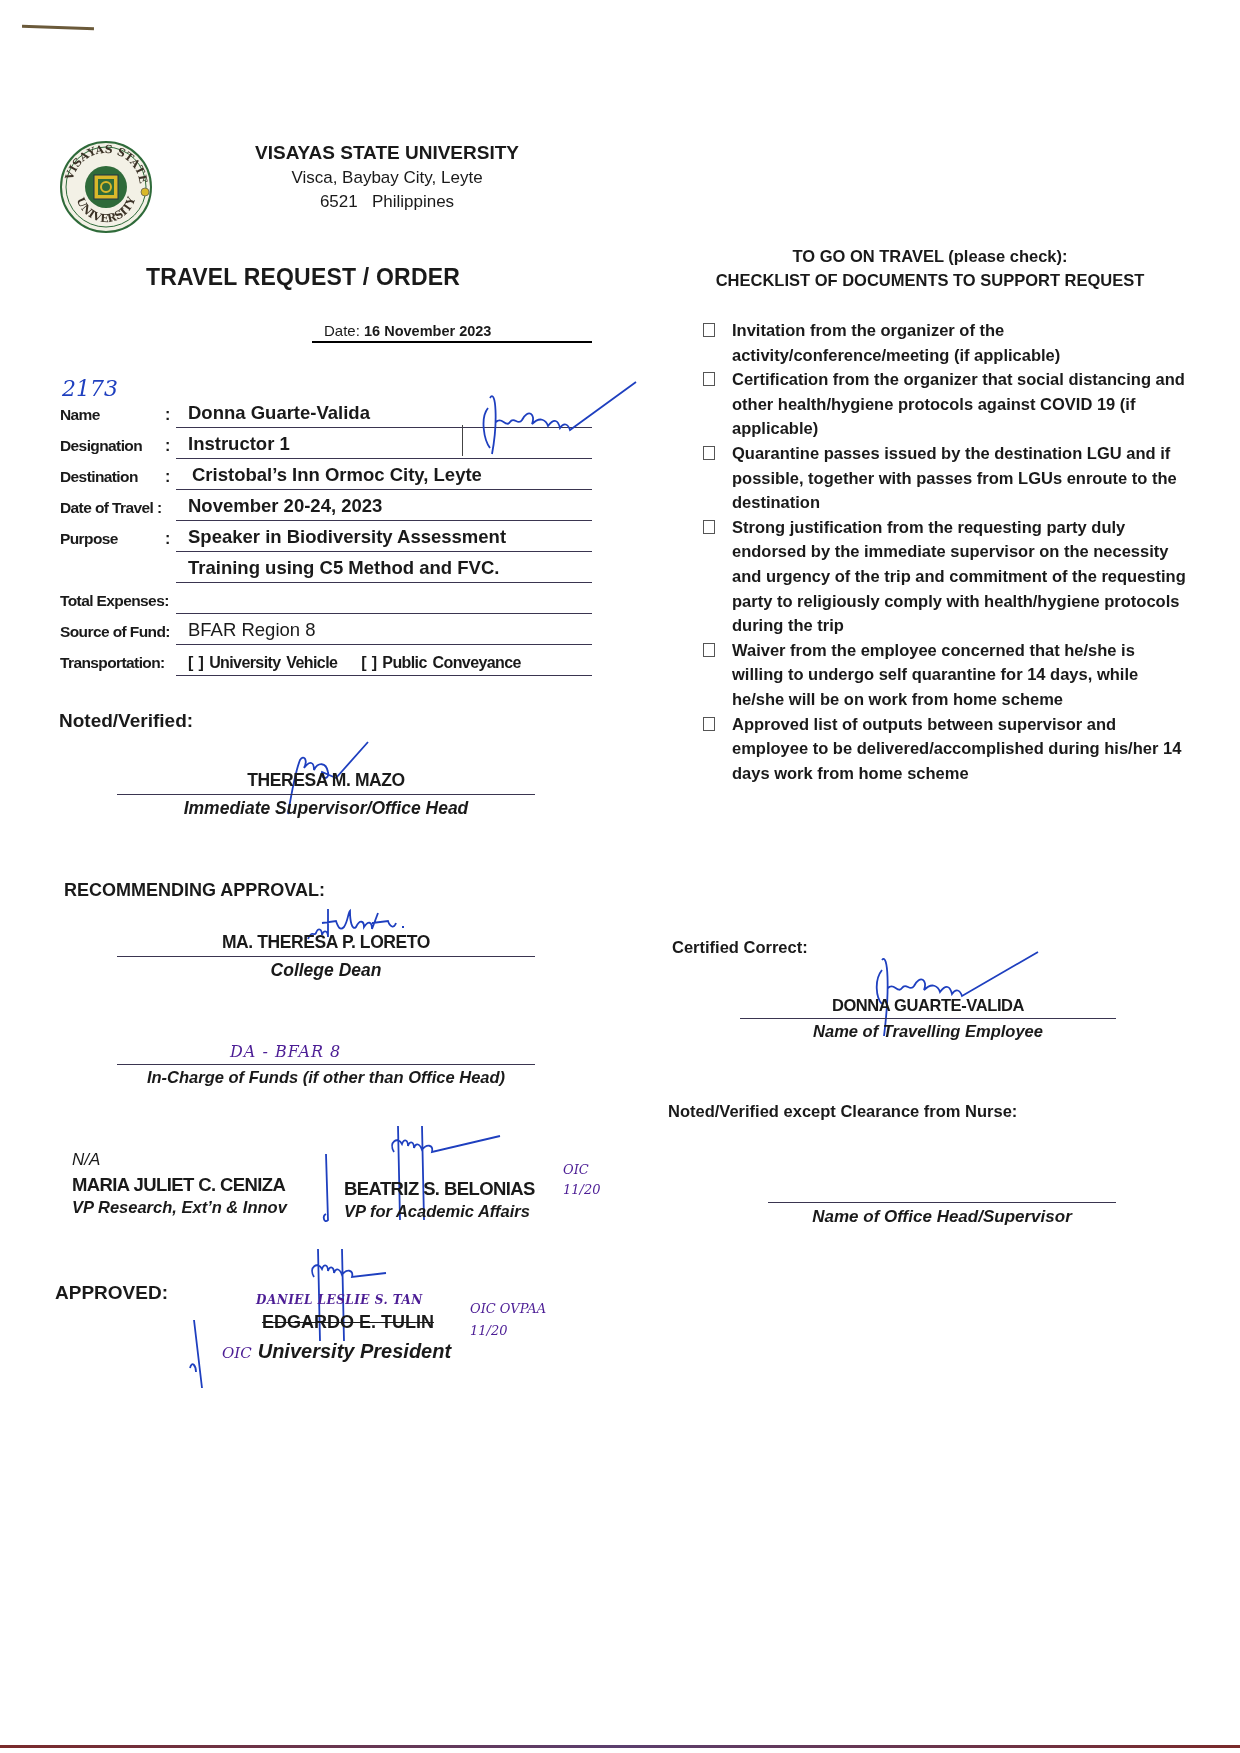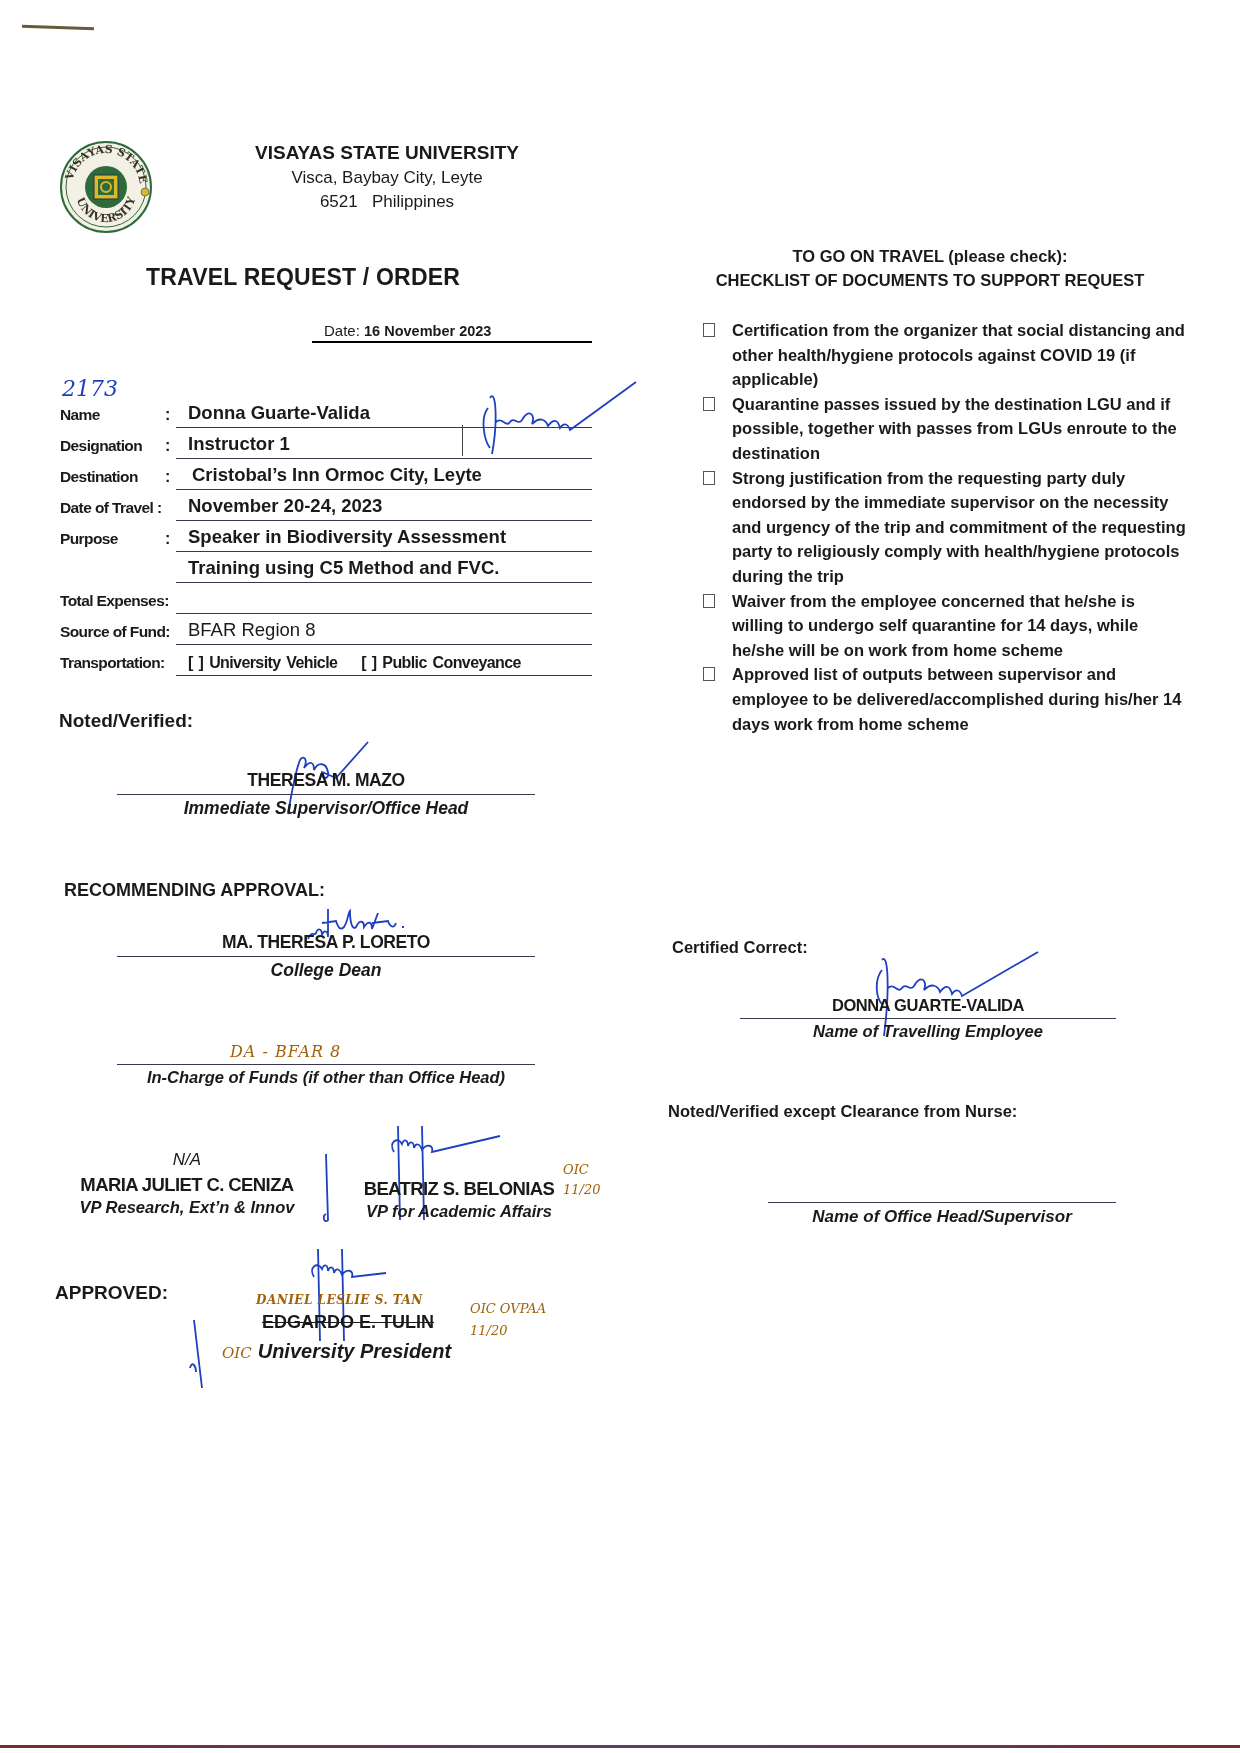--- a/index.html
+++ b/index.html
@@ -27,26 +27,26 @@
   .field .val.reg { font-weight:normal; }
   .field .transport { position:absolute; left:128px; bottom:4px; font-size:16px; font-weight:bold; letter-spacing:-0.6px; word-spacing:2px; }
   .field .transport span { margin-right:18px; }
   .sig-box-line { left:462px; top:425px; width:0; height:31px; border-left:1px solid #444; }
 
   .section-h { font-size:19px; font-weight:bold; }
   .sig-block { width:418px; }
   .sig-block .nm { font-size:17.5px; font-weight:bold; text-align:center; letter-spacing:-0.4px; padding-bottom:3px; border-bottom:1.5px solid #3a3550; }
   .sig-block .role { font-size:17.5px; font-style:italic; font-weight:bold; text-align:center; margin-top:3px; }
 
-  .vp-block { text-align:center; }
+  .vp-block { text-align:left; }
   .vp-block .nm { font-size:18.5px; font-weight:bold; letter-spacing:-0.6px; }
   .vp-block .role { font-size:16.5px; font-style:italic; font-weight:bold; margin-top:2px; }
   .vp-block .na { font-size:17px; font-style:italic; margin-bottom:4px; }
 
-  .hand { color:#a16207; font-family:"DejaVu Serif", serif; font-style:italic; }
+  .hand { color:#4c1d95; font-family:"DejaVu Serif", serif; font-style:italic; }
 
   
   .check-title { left:680px; top:244px; width:500px; text-align:center; font-size:16.5px; font-weight:bold; line-height:24px; }
   .checklist { left:700px; top:318px; width:490px; list-style:none; margin:0; padding:0; }
   .checklist li { position:relative; padding-left:32px; font-size:16.5px; font-weight:bold; line-height:24.6px; }
   .checklist li .box { position:absolute; left:3px; top:5px; width:10px; height:12px; border:1px solid #555; background:#fff; }
 
   .cert-label { left:672px; top:938px; font-size:16.5px; font-weight:bold; }
   .cert-block { left:740px; top:996px; width:376px; }
   .noted2-label { left:668px; top:1102px; font-size:16.5px; font-weight:bold; }
@@ -205,20 +205,21 @@
 <div class="abs" style="left:222px;top:1340px;font-size:20px;font-style:italic;font-weight:bold">
   <span class="hand" style="font-size:15px;font-weight:normal;margin-right:6px">OIC</span><span>University President</span>
 </div>
 
 <div class="abs check-title">
   <div>TO GO ON TRAVEL (please check):</div>
   <div>CHECKLIST OF DOCUMENTS TO SUPPORT REQUEST</div>
 </div>
 <ul class="abs checklist">
   <li><span class="box"></span></li>
+  <li><span class="box"></span><span>Invitation from the organizer of the activity/conference/meeting (if applicable)</span></li>
   <li><span class="box"></span><span>Certification from the organizer that social distancing and other health/hygiene protocols against COVID 19 (if applicable)</span></li>
   <li><span class="box"></span><span>Quarantine passes issued by the destination LGU and if possible, together with passes from LGUs enroute to the destination</span></li>
   <li><span class="box"></span><span>Strong justification from the requesting party duly endorsed by the immediate supervisor on the necessity and urgency of the trip and commitment of the requesting party to religiously comply with health/hygiene protocols during the trip</span></li>
   <li><span class="box"></span><span>Waiver from the employee concerned that he/she is willing to undergo self quarantine for 14 days, while he/she will be on work from home scheme</span></li>
   <li><span class="box"></span><span>Approved list of outputs between supervisor and employee to be delivered/accomplished during his/her 14 days work from home scheme</span></li>
 </ul>
 
 <div class="abs cert-label">Certified Correct:</div>
 <svg class="abs" style="left:870px;top:948px" width="180" height="90">
   <path d="M12,22 C4,32 6,50 12,56 M12,12 C18,4 20,40 14,88 M18,40 c6,-6 10,6 14,0 c4,-6 8,4 12,-2 c6,-12 14,-6 10,4 c8,-8 14,-4 16,2 c6,-8 10,-6 12,2 c4,-6 8,-4 10,2 L168,4" fill="none" stroke="#1e3fbf" stroke-width="1.8"></path>

